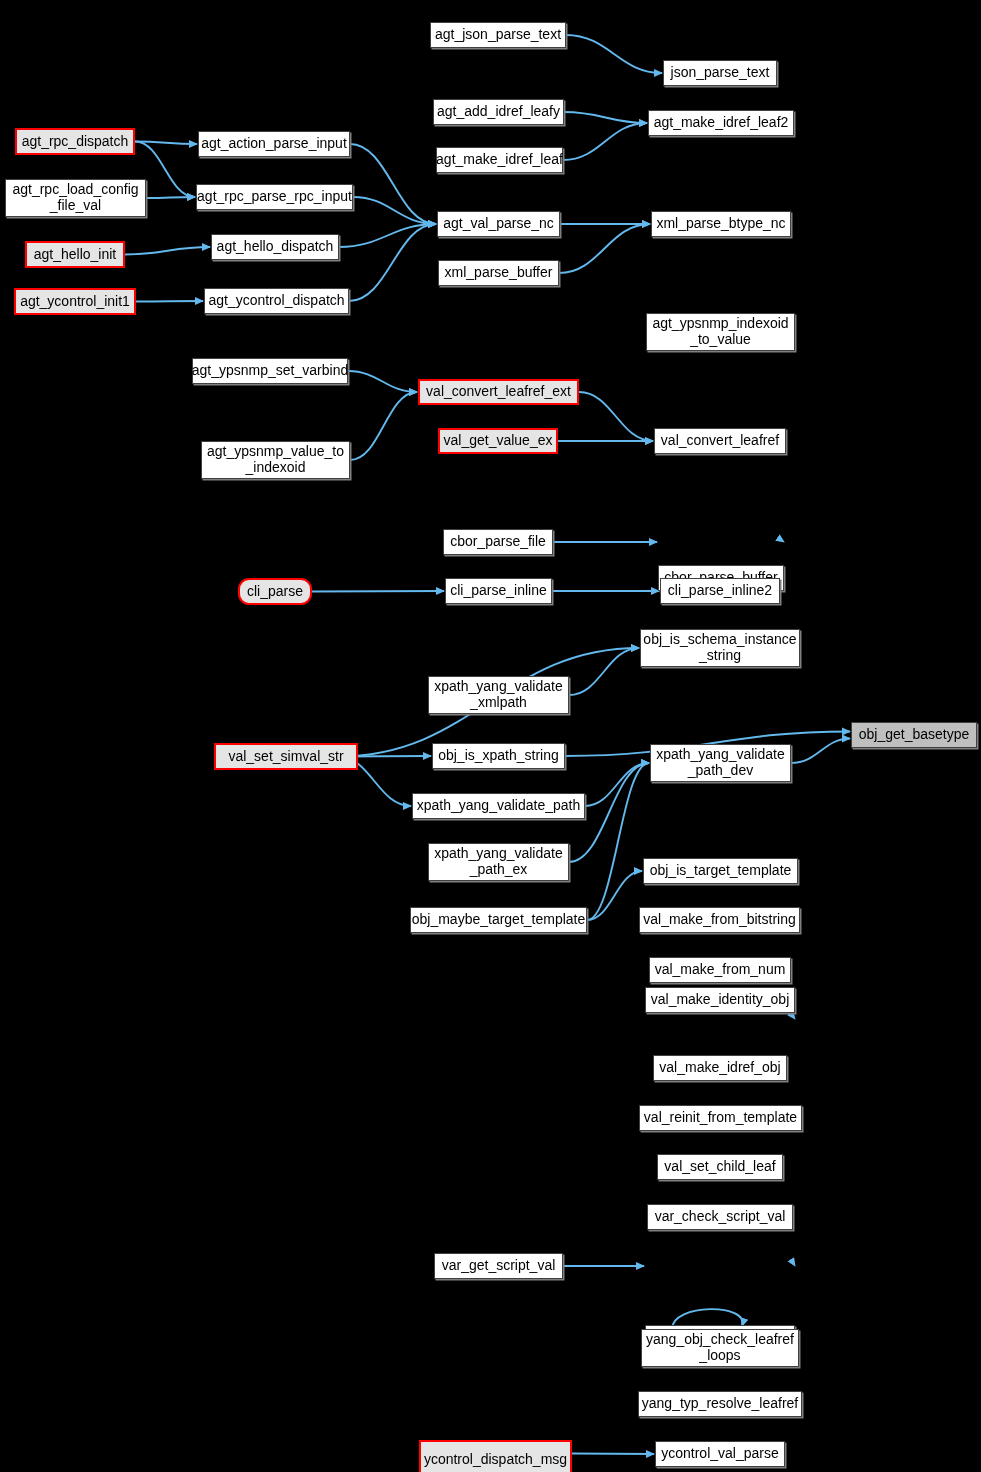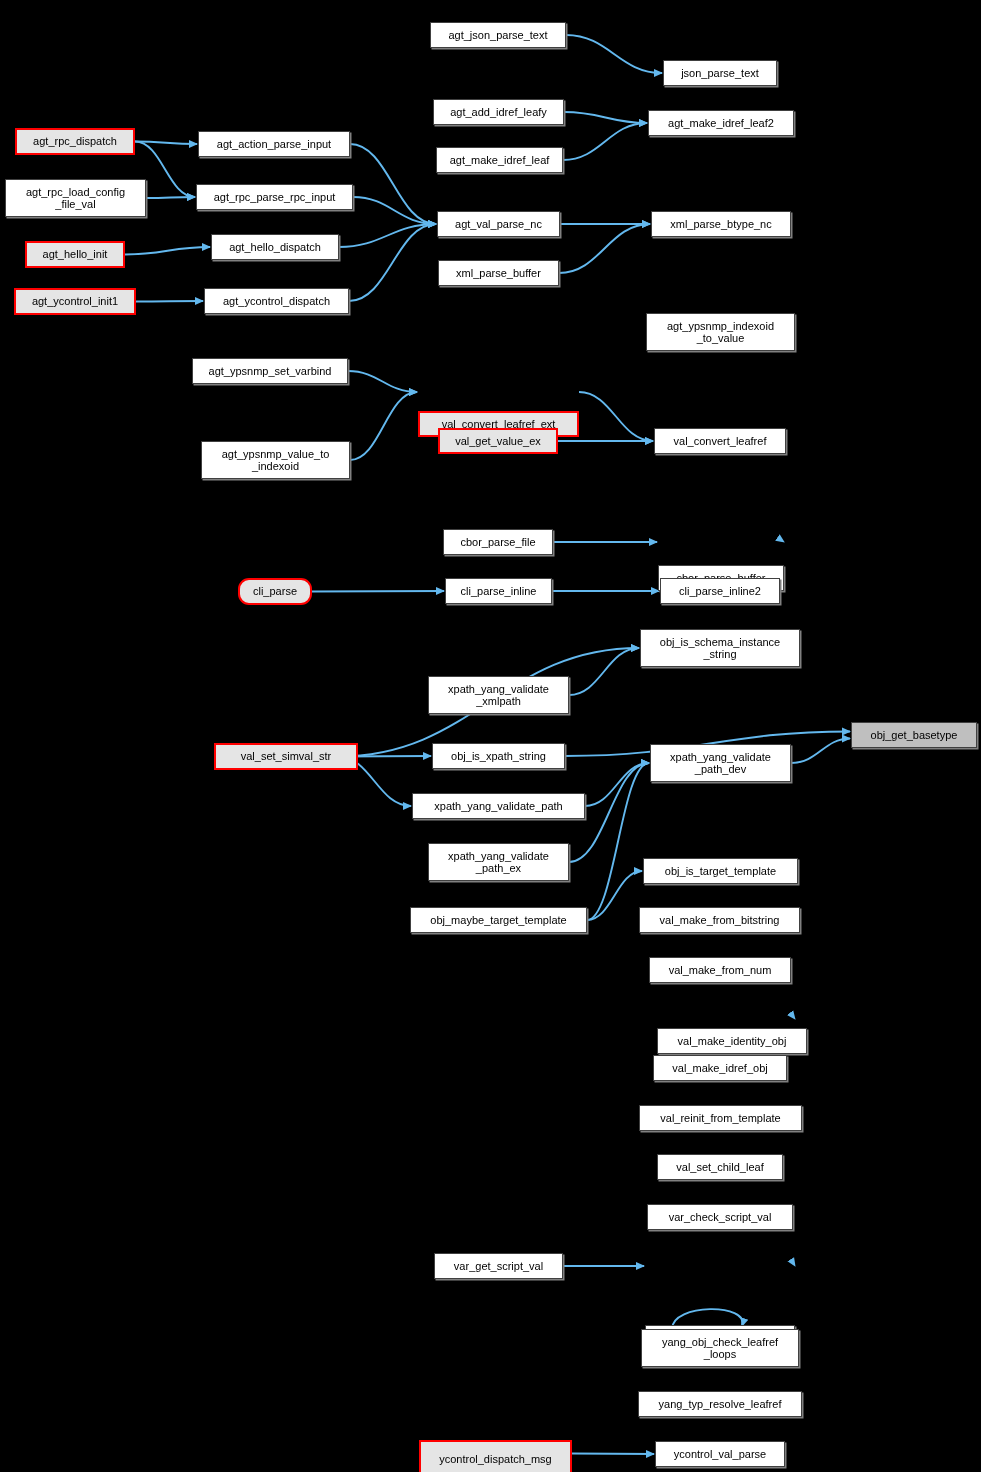--- a/index.html
+++ b/index.html
@@ -1,20 +1,20 @@
 <!DOCTYPE html>
 <html><head>
 <meta charset="utf-8">
 <style>
   html,body{margin:0;padding:0;background:#000;}
   #canvas{position:relative;width:981px;height:1472px;background:#000;
           font-family:"Liberation Sans","DejaVu Sans",sans-serif;overflow:hidden;}
   #edges{position:absolute;left:0;top:0;width:981px;height:1472px;}
   .node{position:absolute;box-sizing:border-box;display:flex;align-items:center;
-        justify-content:center;text-align:center;color:#000;font-size:11px;
+        justify-content:center;text-align:center;color:#000;font-size:14px;
         line-height:1.12;background:#fff;border:1px solid #404040;
         box-shadow:1.5px 1.5px 0 0 #808080;white-space:pre-line;padding:0 3px;}
   .node.target{background:#bfbfbf;border:1px solid #404040;}
   .node.hl{background:#e5e5e5;border:2px solid #ff0000;box-shadow:none;}
 </style>
 </head>
 <body>
 
 <div id="canvas">
   <svg id="edges" viewBox="0 0 981 1472" xmlns="http://www.w3.org/2000/svg">
@@ -98,21 +98,21 @@
       <div class="node" style="left: 437px; top: 211px; width: 123px; height: 26px;">agt_val_parse_nc</div>
       <div class="node" style="left: 651px; top: 211px; width: 140px; height: 26px;">xml_parse_btype_nc</div>
       <div class="node hl" style="left: 25px; top: 241px; width: 100px; height: 27px;">agt_hello_init</div>
       <div class="node" style="left: 211px; top: 234px; width: 128px; height: 26px;">agt_hello_dispatch</div>
       <div class="node" style="left: 438px; top: 260px; width: 121px; height: 26px;">xml_parse_buffer</div>
       <div class="node hl" style="left: 14px; top: 288px; width: 122px; height: 27px;">agt_ycontrol_init1</div>
       <div class="node" style="left: 204px; top: 288px; width: 145px; height: 26px;">agt_ycontrol_dispatch</div>
       <div class="node" style="left: 646px; top: 313px; width: 149px; height: 38px;">agt_ypsnmp_indexoid
 _to_value</div>
       <div class="node" style="left: 192px; top: 358px; width: 156px; height: 26px;">agt_ypsnmp_set_varbind</div>
-      <div class="node hl" style="left: 418px; top: 379px; width: 161px; height: 26px; margin-top: 32px;">val_convert_leafref_ext</div>
+      <div class="node hl" style="left: 418px; top: 379px; width: 161px; height: 26px;">val_convert_leafref_ext</div>
       <div class="node hl" style="left: 438px; top: 428px; width: 120px; height: 26px;">val_get_value_ex</div>
       <div class="node" style="left: 654px; top: 428px; width: 132px; height: 26px;">val_convert_leafref</div>
       <div class="node" style="left: 201px; top: 441px; width: 149px; height: 38px;">agt_ypsnmp_value_to
 _indexoid</div>
       <div class="node" style="left: 443px; top: 529px; width: 110px; height: 26px;">cbor_parse_file</div>
       <div class="node" style="left: 658px; top: 529px; width: 126px; height: 26px; margin-top: 36px;">cbor_parse_buffer</div>
       <div class="node hl" style="left: 238px; top: 578px; width: 74px; height: 27px; border-radius: 11px;">cli_parse</div>
       <div class="node" style="left: 445px; top: 578px; width: 107px; height: 26px;">cli_parse_inline</div>
       <div class="node" style="left: 660px; top: 578px; width: 120px; height: 26px;">cli_parse_inline2</div>
       <div class="node" style="left: 640px; top: 629px; width: 160px; height: 38px;">obj_is_schema_instance
@@ -124,21 +124,21 @@
       <div class="node" style="left: 432px; top: 743px; width: 133px; height: 26px;">obj_is_xpath_string</div>
       <div class="node" style="left: 650px; top: 744px; width: 141px; height: 38px;">xpath_yang_validate
 _path_dev</div>
       <div class="node" style="left: 412px; top: 793px; width: 173px; height: 26px;">xpath_yang_validate_path</div>
       <div class="node" style="left: 428px; top: 843px; width: 141px; height: 38px;">xpath_yang_validate
 _path_ex</div>
       <div class="node" style="left: 643px; top: 858px; width: 155px; height: 26px;">obj_is_target_template</div>
       <div class="node" style="left: 410px; top: 907px; width: 177px; height: 26px;">obj_maybe_target_template</div>
       <div class="node" style="left: 639px; top: 907px; width: 161px; height: 26px;">val_make_from_bitstring</div>
       <div class="node" style="left: 649px; top: 957px; width: 142px; height: 26px;">val_make_from_num</div>
-      <div class="node" style="left: 645px; top: 1028px; width: 150px; height: 26px; margin-left: 12px;">val_make_identity_obj</div>
+      <div class="node" style="left: 645px; top: 987px; width: 150px; height: 26px;">val_make_identity_obj</div>
       <div class="node" style="left: 653px; top: 1055px; width: 134px; height: 26px;">val_make_idref_obj</div>
       <div class="node" style="left: 639px; top: 1105px; width: 163px; height: 26px;">val_reinit_from_template</div>
       <div class="node" style="left: 657px; top: 1154px; width: 126px; height: 26px;">val_set_child_leaf</div>
       <div class="node" style="left: 647px; top: 1204px; width: 146px; height: 26px;">var_check_script_val</div>
       <div class="node" style="left: 434px; top: 1253px; width: 129px; height: 26px;">var_get_script_val</div>
       <div class="node" style="left: 645px; top: 1325px; width: 150px; height: 26px;">var_get_script_val_ex</div>
       <div class="node" style="left: 641px; top: 1329px; width: 158px; height: 38px;">yang_obj_check_leafref
 _loops</div>
       <div class="node" style="left: 638px; top: 1391px; width: 164px; height: 26px;">yang_typ_resolve_leafref</div>
       <div class="node hl" style="left: 419px; top: 1440px; width: 153px; height: 39px;">ycontrol_dispatch_msg</div>

